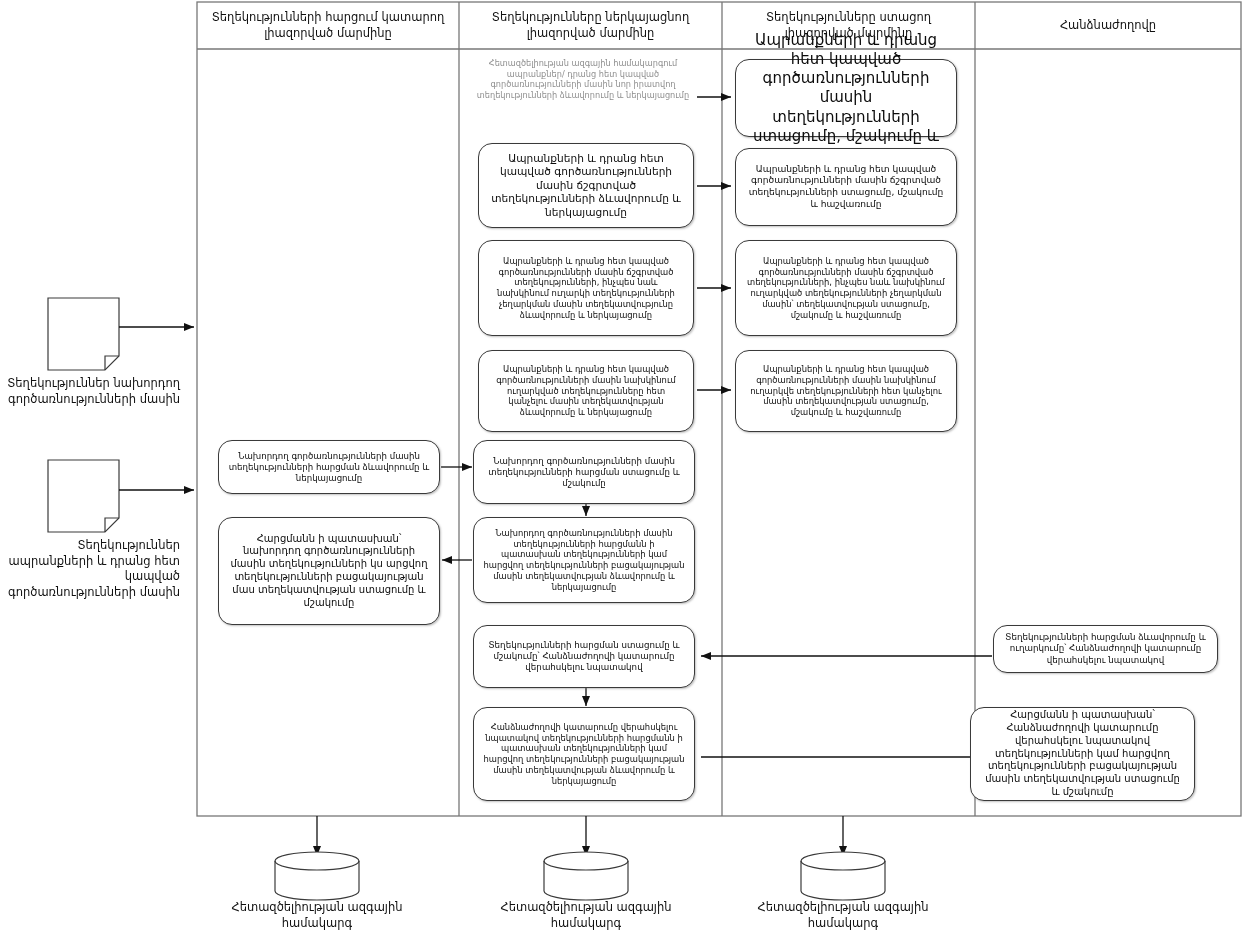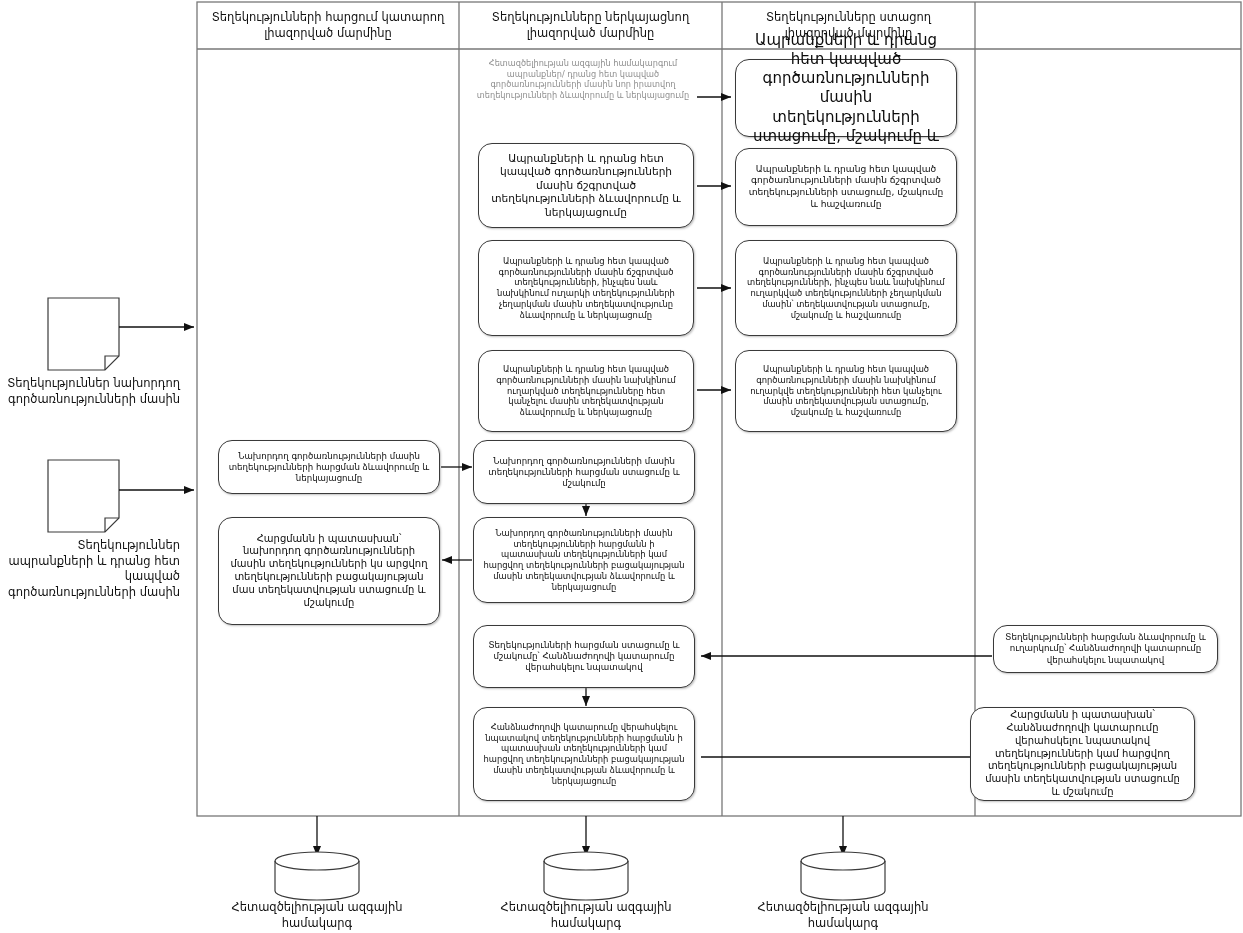--- a/index.html
+++ b/index.html
@@ -163,20 +163,23 @@
 
   <div class="lane-header" style="left:198px; top:3px; width:260px; height:45px;">
     <span>Տեղեկությունների հարցում կատարող լիազորված մարմինը</span>
   </div>
   <div class="lane-header" style="left:460px; top:3px; width:261px; height:45px;">
     <span>Տեղեկությունները ներկայացնող լիազորված մարմինը</span>
   </div>
   <div class="lane-header" style="left:723px; top:3px; width:251px; height:45px;">
     <span>Տեղեկությունները ստացող լիազորված մարմինը</span>
   </div>
+  <div class="lane-header" style="left:976px; top:3px; width:264px; height:45px;">
+    <span>Հանձնաժողովը</span>
+  </div>
 
   <div class="doc-label" style="left:0px; top:376px; width:180px;">
     <span>Տեղեկություններ նախորդող գործառնությունների մասին</span>
   </div>
   <div class="doc-label" style="left:0px; top:538px; width:180px;">
     <span>Տեղեկություններ ապրանքների և դրանց հետ կապված գործառնությունների մասին</span>
   </div>
 
   <div class="node faded" style="left:463px; top:56px; width:240px; height:46px; font-size:8.2px;">
     <span>Հետազծելիության ազգային համակարգում ապրանքներ/ դրանց հետ կապված գործառնությունների մասին նոր իրատվող տեղեկությունների ձևավորումը և ներկայացումը</span>

